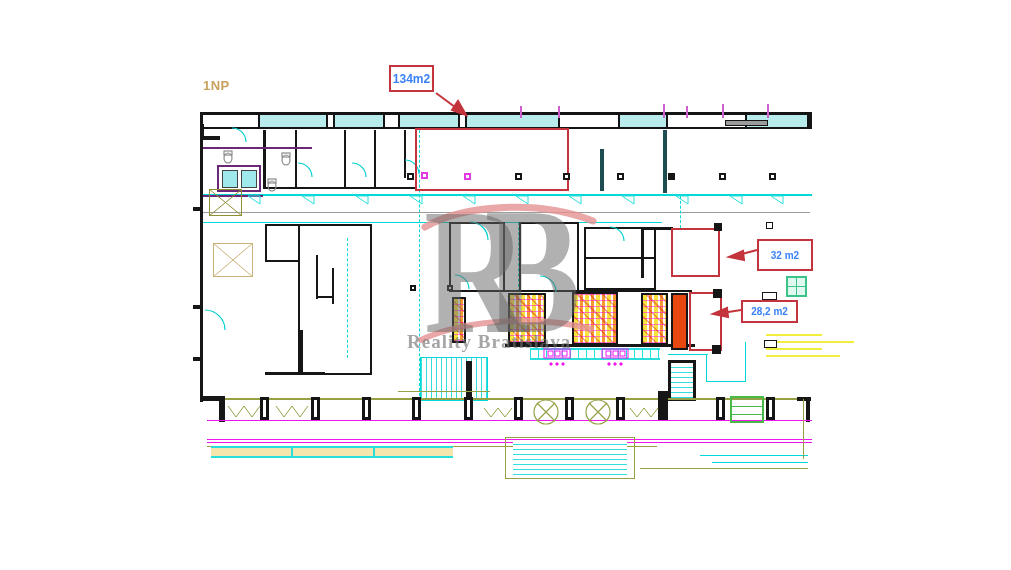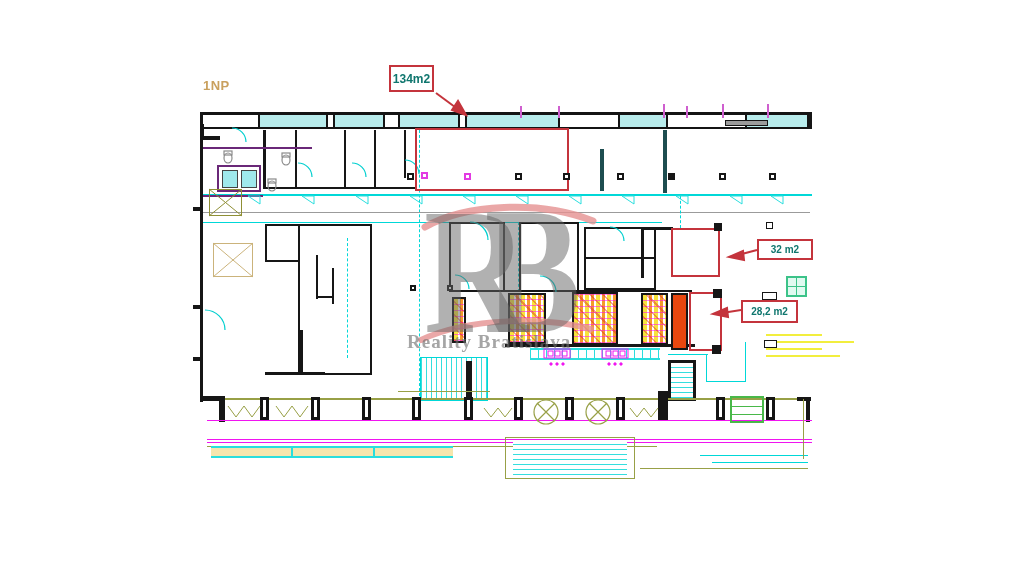--- a/index.html
+++ b/index.html
@@ -38,21 +38,21 @@
   .stairh{position:absolute;z-index:1;background:repeating-linear-gradient(0deg,#35dede 0 1px,#fff 1px 5px)}
   .stairv{position:absolute;z-index:1;background:repeating-linear-gradient(90deg,#35dede 0 1px,#fff 1px 5px)}
   .col{position:absolute;width:9px;height:23px;top:397px;background:#fff;border:3px solid #141414;z-index:2}
   .dashcy{position:absolute;border-left:1px dashed #00d8d8;z-index:1}
   .greenbox{position:absolute;border:2px solid #49b849;z-index:1}
   .elev{position:absolute;width:21px;height:21px;border:2px solid #3cc389;background:rgba(170,240,215,.35);z-index:1}
   .elev i{position:absolute;background:#3cc389}
   .whrect{position:absolute;background:#fff;border:1.5px solid #161616;z-index:2}
   .floor-label{position:absolute;left:203px;top:78px;font-size:13px;font-weight:700;
                color:#c9a05e;z-index:6;letter-spacing:.5px}
-  .arealbl{position:absolute;border:2px solid #c4343c;color:#0f766e;font-weight:700;
+  .arealbl{position:absolute;border:2px solid #c4343c;color:#3b82f6;font-weight:700;
            display:flex;align-items:center;justify-content:center;background:rgba(255,255,255,.75);z-index:6}
   .svglayer{position:absolute;left:0;top:0;z-index:2}
   .annolayer{position:absolute;left:0;top:0;z-index:6}
   .wm{position:absolute;left:0;top:0;z-index:4;pointer-events:none}
   .wm-init{position:absolute;left:424px;top:182px;font-family:"Liberation Serif",serif;
            font-weight:700;font-size:180px;line-height:1;letter-spacing:-0.30em;
            color:rgba(100,100,100,.5);transform:scaleX(.8);transform-origin:left top}
   .wm-name{position:absolute;left:407px;top:331px;font-family:"Liberation Serif",serif;
            font-weight:700;font-size:19px;color:rgba(110,110,110,.62);letter-spacing:1px;white-space:nowrap}
 </style>
@@ -276,21 +276,21 @@
   <div class="wm">
     <svg width="1011" height="570" viewBox="0 0 1011 570" style="position:absolute;left:0;top:0">
       <path d="M425,227 C465,204 540,200 593,221" stroke="#e59191" stroke-width="7" fill="none" stroke-linecap="round" opacity="0.8"></path>
       <path d="M421,340 C468,317 548,317 591,329" stroke="#e59191" stroke-width="6" fill="none" stroke-linecap="round" opacity="0.8"></path>
     </svg>
     <span class="wm-init">RB</span>
     <span class="wm-name">Reality Bratislava</span>
   </div>
 
   <div class="arealbl" style="left:389px;top:65px;width:45px;height:27px;font-size:12px">134m2</div>
-  <div class="arealbl" style="left:757px;top:239px;width:56px;height:21px;font-size:10px">32 m2</div>
+  <div class="arealbl" style="left:757px;top:239px;width:56px;height:32px;font-size:10px">32 m2</div>
   <div class="arealbl" style="left:741px;top:300px;width:57px;height:23px;font-size:10px">28,2 m2</div>
   <svg class="annolayer" width="1011" height="570" viewBox="0 0 1011 570">
     <g stroke="#c4343c" stroke-width="2" fill="#c4343c">
       <path d="M436,93 L459,110"></path>
       <polygon points="466,115 452,110 458,101"></polygon>
       <path d="M757,250 L738,255"></path>
       <polygon points="729,257 743,251 744,260"></polygon>
       <path d="M741,310 L722,313"></path>
       <polygon points="713,314 727,308 728,317"></polygon>
     </g>

